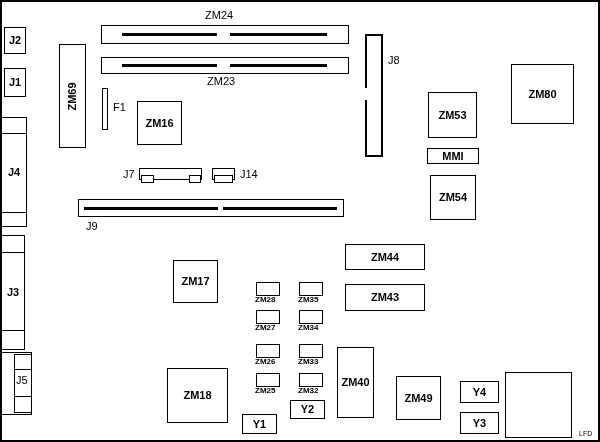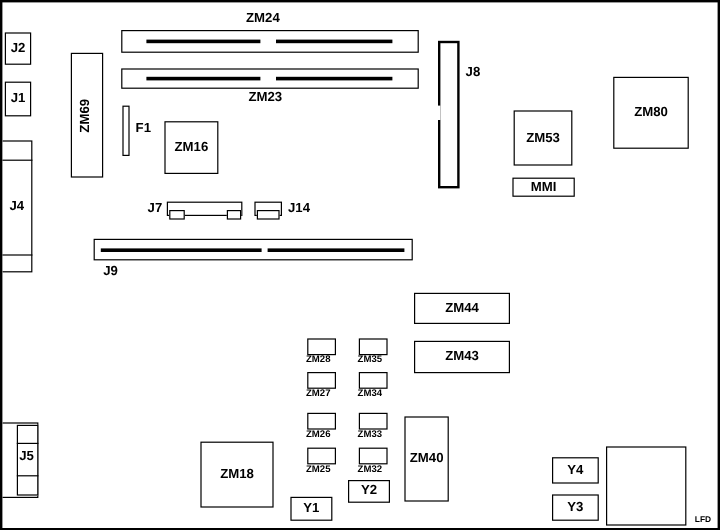--- a/index.html
+++ b/index.html
@@ -28,21 +28,21 @@
     font-weight:bold;
     font-size:11px;
     line-height:1;
     white-space:nowrap;
   }
   .thick{border-width:2px;}
   .lbl{
     position:absolute;
     left:calc(var(--x)*1px);
     top:calc(var(--y)*1px);
-    font-weight:bold;
+    font-weight:normal;
     font-size:11px;
     line-height:1;
     white-space:nowrap;
   }
   .sl{font-size:8px;font-weight:bold;letter-spacing:0;}
   .tiny{font-size:7px;}
   .hline{position:absolute;left:-1px;right:-1px;height:1px;background:#000;}
   .seg{position:absolute;height:3px;background:#000;}
   .gap{position:absolute;width:2px;background:#fff;}
   .vert{transform:rotate(-90deg);transform-origin:center;}
@@ -59,20 +59,25 @@
   <div class="box" style="--x:2;--y:66;--w:22;--h:29">
       <span>J1</span>
     </div>
 
   <div class="box" style="--x:-1;--y:115;--w:26;--h:110">
     <div class="hline" style="top:15px"></div>
     <div class="hline" style="top:94px"></div>
     <span>J4</span>
   </div>
 
+  <div class="box" style="--x:-1;--y:233;--w:24;--h:115">
+    <div class="hline" style="top:16px"></div>
+    <div class="hline" style="top:94px"></div>
+    <span>J3</span>
+  </div>
 
   <div class="box" style="--x:-1;--y:350;--w:31;--h:63"></div>
   <div class="box" style="--x:12;--y:352;--w:18;--h:59">
     <div class="hline" style="top:14px"></div>
     <div class="hline" style="top:41px"></div>
   </div>
   <span class="lbl" style="--x:14;--y:373">J5</span>
 
   <span class="lbl" style="--x:203;--y:8">ZM24</span>
   <div class="box" style="--x:99;--y:23;--w:248;--h:19">
@@ -101,35 +106,41 @@
 
   <div class="box" style="--x:426;--y:90;--w:49;--h:46">
       <span>ZM53</span>
     </div>
   <div class="box" style="--x:509;--y:62;--w:63;--h:60">
       <span>ZM80</span>
     </div>
   <div class="box" style="--x:425;--y:146;--w:52;--h:16">
       <span>MMI</span>
     </div>
+  <div class="box" style="--x:428;--y:173;--w:46;--h:45">
+      <span>ZM54</span>
+    </div>
 
   <span class="lbl" style="--x:121;--y:167">J7</span>
   <div class="box" style="--x:137;--y:166;--w:63;--h:12"></div>
   <div class="box z2" style="--x:139;--y:173;--w:13;--h:8"></div>
   <div class="box z2" style="--x:187;--y:173;--w:12;--h:8"></div>
   <div class="box" style="--x:210;--y:166;--w:23;--h:12"></div>
   <div class="box z2" style="--x:212;--y:173;--w:19;--h:8"></div>
   <span class="lbl" style="--x:238;--y:167">J14</span>
 
   <div class="box" style="--x:76;--y:197;--w:266;--h:18">
     <div class="seg" style="left:5px;top:7px;width:134px"></div>
     <div class="seg" style="left:144px;top:7px;width:114px"></div>
   </div>
   <span class="lbl" style="--x:84;--y:219">J9</span>
 
+  <div class="box" style="--x:171;--y:258;--w:45;--h:43">
+      <span>ZM17</span>
+    </div>
   <div class="box" style="--x:343;--y:242;--w:80;--h:26">
       <span>ZM44</span>
     </div>
   <div class="box" style="--x:343;--y:282;--w:80;--h:27">
       <span>ZM43</span>
     </div>
 
   <div class="box" style="--x:254;--y:280;--w:24;--h:14"></div>
   <span class="lbl sl" style="--x:253;--y:294">ZM28</span>
   <div class="box" style="--x:297;--y:280;--w:24;--h:14"></div>
@@ -155,20 +166,23 @@
     </div>
   <div class="box" style="--x:240;--y:412;--w:35;--h:20">
       <span>Y1</span>
     </div>
   <div class="box" style="--x:288;--y:398;--w:35;--h:19">
       <span>Y2</span>
     </div>
   <div class="box" style="--x:335;--y:345;--w:37;--h:71">
       <span>ZM40</span>
     </div>
+  <div class="box" style="--x:394;--y:374;--w:45;--h:44">
+      <span>ZM49</span>
+    </div>
   <div class="box" style="--x:458;--y:379;--w:39;--h:22">
       <span>Y4</span>
     </div>
   <div class="box" style="--x:458;--y:410;--w:39;--h:22">
       <span>Y3</span>
     </div>
 
   <div class="box" style="--x:503;--y:370;--w:67;--h:66"></div>
 
   <span class="lbl tiny" style="--x:577;--y:428">LFD</span>

